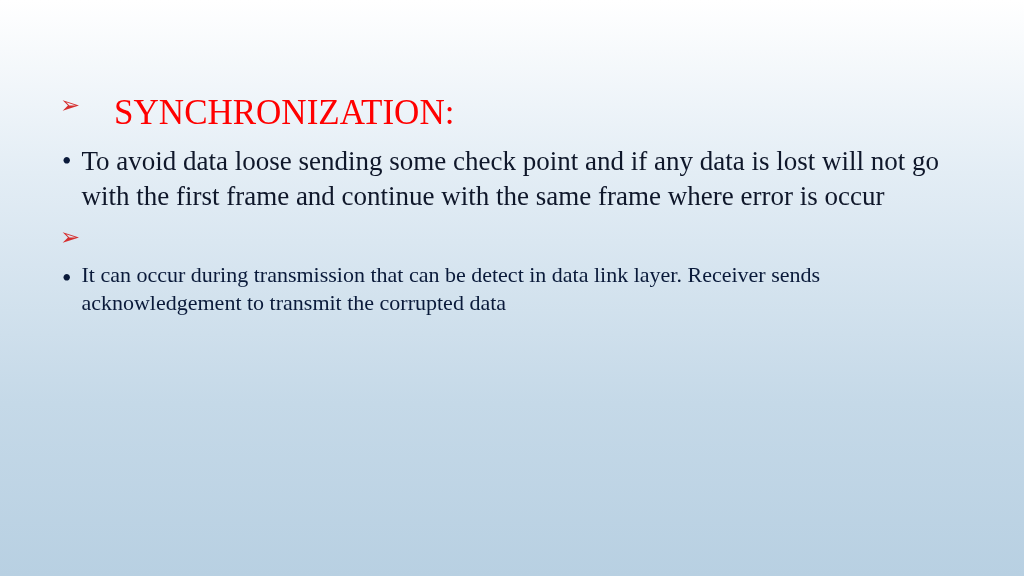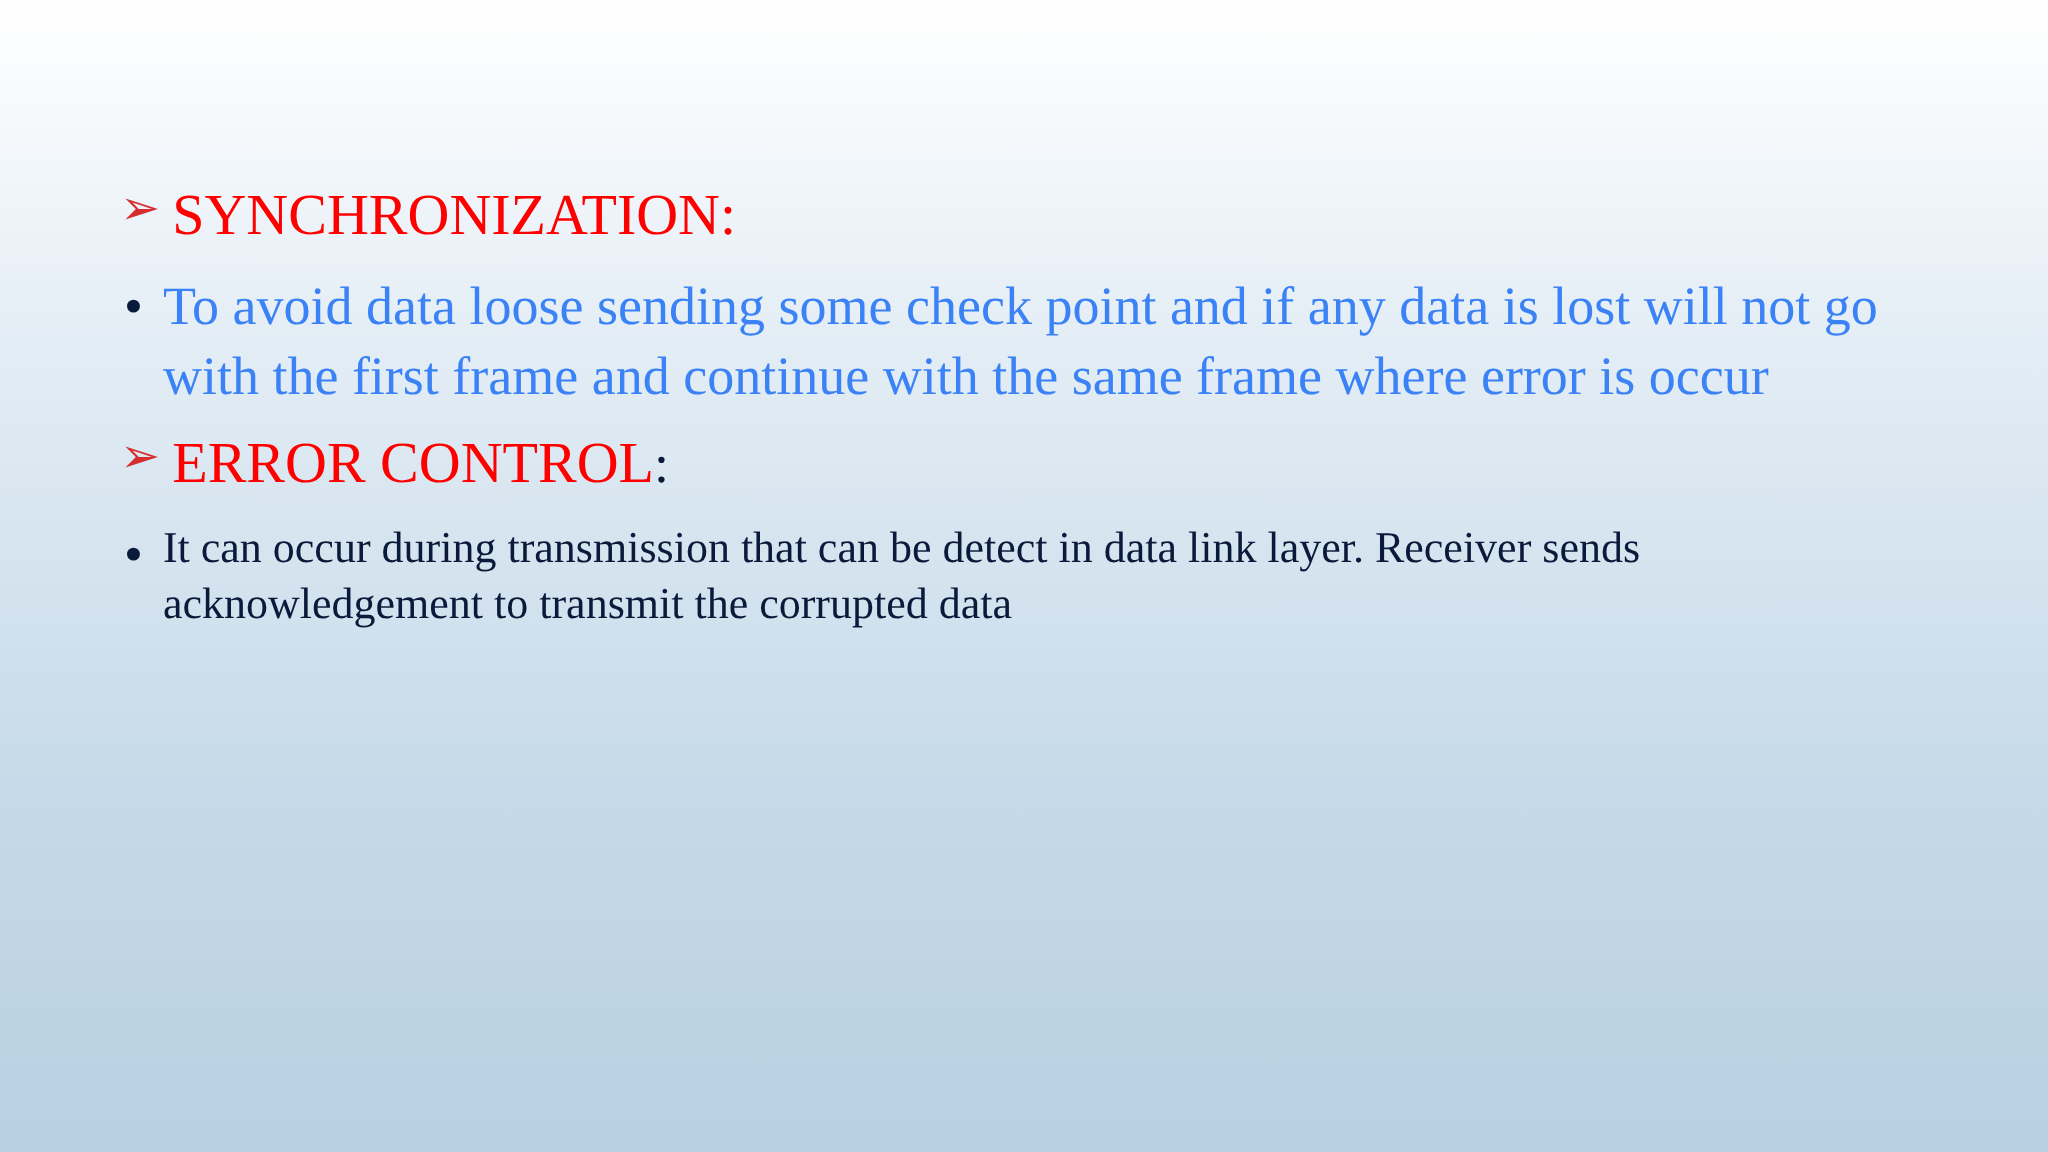--- a/index.html
+++ b/index.html
@@ -26,41 +26,42 @@
       gap: 6px;
     }
     .arrow-bullet {
       color: #d62e2e;
       font-size: 24px;
       line-height: 1.3;
       font-weight: normal;
     }
     .heading-text {
       color: #ff0000;
-      font-size: 29px;
+      font-size: 35px;
       line-height: 1.3;
+      margin-left: 28px;
     }
     .colon-black {
       color: #0a1a3a;
       font-size: 27px;
       line-height: 1.3;
     }
     .body-line {
       display: flex;
       align-items: flex-start;
       gap: 10px;
       padding-left: 2px;
     }
     .dot-bullet {
       color: #0a1a3a;
       font-size: 27px;
       line-height: 1.3;
     }
     .body-text {
-      color: #3b82f6;
+      color: #0f172a;
       font-size: 27px;
       line-height: 1.3;
       max-width: 880px;
     }
     .body-text-large {
       color: #0a1a3a;
       font-size: 22px;
       line-height: 1.3;
       max-width: 870px;
     }
@@ -75,23 +76,20 @@
     <span class="heading-text">SYNCHRONIZATION:</span>
   </div>
 
   <div class="body-line">
     <span class="dot-bullet">•</span>
     <span class="body-text">To avoid data loose sending some check point and if any data is lost will not go with the first frame and continue with the same frame where error is occur</span>
   </div>
 
   <div class="heading-line">
     <span class="arrow-bullet">➢</span>
-    <span>
-      <span class="heading-text">ERROR CONTROL</span><span class="colon-black">:</span>
-    </span>
   </div>
 
   <div class="body-line">
     <span class="dot-bullet">•</span>
     <span class="body-text-large">It can occur during transmission that can be detect in data link layer. Receiver sends acknowledgement to transmit the corrupted data</span>
   </div>
 
 </div>
 
 </body></html>

